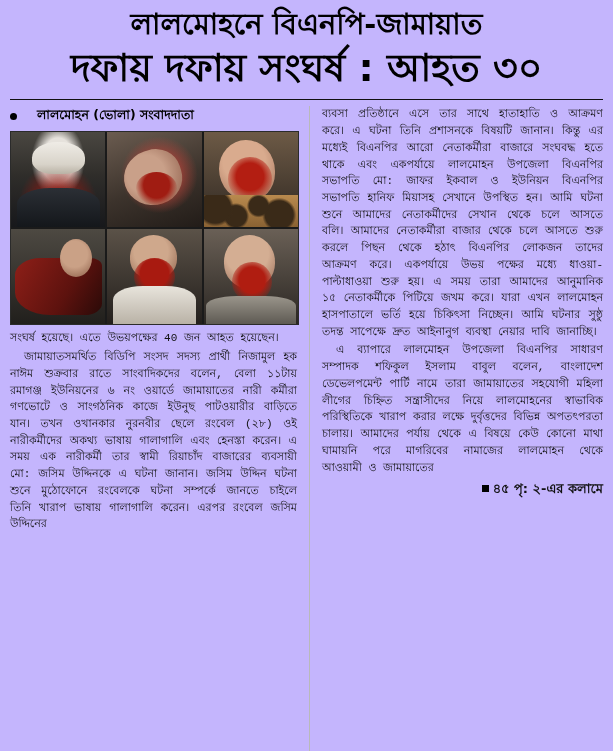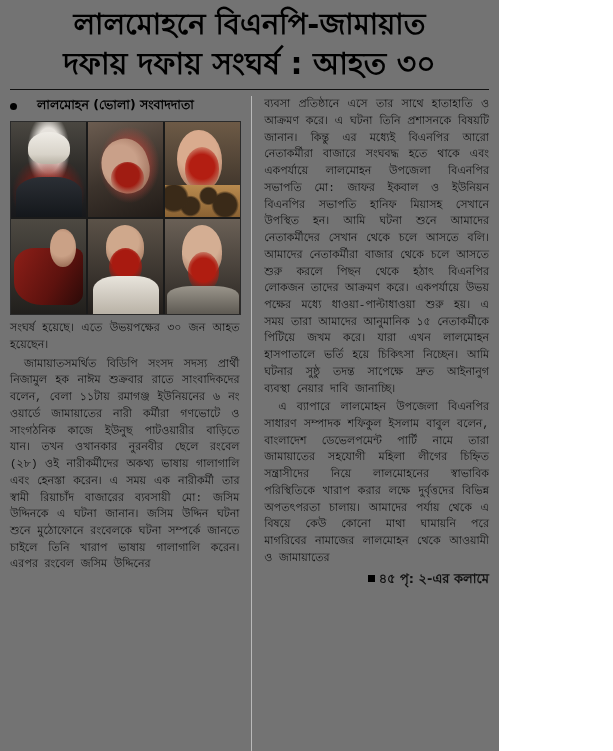--- a/index.html
+++ b/index.html
@@ -6,43 +6,43 @@
     margin: 0;
     padding: 0;
     background: #ffffff;
   }
   body {
     font-family: "Liberation Serif", "DejaVu Serif", serif;
     color: #111111;
   }
   .page {
     position: relative;
-    width: 499px;
+    width: 613px;
     height: 751px;
-    background: #737373;
+    background: #c4b5fd;
     overflow: hidden;
     box-sizing: border-box;
     padding: 6px 10px 20px 10px;
   }
 
   
   .headline {
     text-align: center;
     font-family: "DejaVu Sans", sans-serif;
     font-weight: bold;
     color: #000;
     letter-spacing: 0px;
     line-height: 1.26;
   }
   .headline .line1 {
     font-size: 29px;
     white-space: nowrap;
   }
   .headline .line2 {
-    font-size: 30px;
+    font-size: 38px;
     white-space: nowrap;
     margin-top: 2px;
   }
   .rule {
     border: 0;
     border-top: 1px solid #111;
     margin: 7px 0 6px 0;
   }
 
   
@@ -277,21 +277,21 @@
             <div class="vest"></div>
         </div>
         <div class="photo p6">
           <div class="head"></div>
             <div class="blood"></div>
             <div class="shirt"></div>
         </div>
       </div>
 
       <div class="body-text">
-        <p class="noindent">সংঘর্ষ হয়েছে। এতে উভয়পক্ষের ৩০ জন আহত হয়েছেন।</p>
+        <p class="noindent">সংঘর্ষ হয়েছে। এতে উভয়পক্ষের 40 জন আহত হয়েছেন।</p>
         <p>জামায়াতসমর্থিত বিডিপি সংসদ সদস্য প্রার্থী নিজামুল হক নাঈম শুক্রবার রাতে সাংবাদিকদের বলেন, বেলা ১১টায় রমাগঞ্জ ইউনিয়নের ৬ নং ওয়ার্ডে জামায়াতের নারী কর্মীরা গণভোটে ও সাংগঠনিক কাজে ইউনুছ পাটওয়ারীর বাড়িতে যান। তখন ওখানকার নুরনবীর ছেলে রংবেল (২৮) ওই নারীকর্মীদের অকথ্য ভাষায় গালাগালি এবং হেনস্তা করেন। এ সময় এক নারীকর্মী তার স্বামী রিয়াচাঁদ বাজারের ব্যবসায়ী মো: জসিম উদ্দিনকে এ ঘটনা জানান। জসিম উদ্দিন ঘটনা শুনে মুঠোফোনে রংবেলকে ঘটনা সম্পর্কে জানতে চাইলে তিনি খারাপ ভাষায় গালাগালি করেন। এরপর রংবেল জসিম উদ্দিনের</p>
       </div>
     </div>
 
     <div class="col-divider"></div>
 
     <div class="col-right">
       <div class="body-text">
         <p class="noindent">ব্যবসা প্রতিষ্ঠানে এসে তার সাথে হাতাহাতি ও আক্রমণ করে। এ ঘটনা তিনি প্রশাসনকে বিষয়টি জানান। কিন্তু এর মধ্যেই বিএনপির আরো নেতাকর্মীরা বাজারে সংঘবদ্ধ হতে থাকে এবং একপর্যায়ে লালমোহন উপজেলা বিএনপির সভাপতি মো: জাফর ইকবাল ও ইউনিয়ন বিএনপির সভাপতি হানিফ মিয়াসহ সেখানে উপস্থিত হন। আমি ঘটনা শুনে আমাদের নেতাকর্মীদের সেখান থেকে চলে আসতে বলি। আমাদের নেতাকর্মীরা বাজার থেকে চলে আসতে শুরু করলে পিছন থেকে হঠাৎ বিএনপির লোকজন তাদের আক্রমণ করে। একপর্যায়ে উভয় পক্ষের মধ্যে ধাওয়া-পাল্টাধাওয়া শুরু হয়। এ সময় তারা আমাদের আনুমানিক ১৫ নেতাকর্মীকে পিটিয়ে জখম করে। যারা এখন লালমোহন হাসপাতালে ভর্তি হয়ে চিকিৎসা নিচ্ছেন। আমি ঘটনার সুষ্ঠু তদন্ত সাপেক্ষে দ্রুত আইনানুগ ব্যবস্থা নেয়ার দাবি জানাচ্ছি।</p>
         <p>এ ব্যাপারে লালমোহন উপজেলা বিএনপির সাধারণ সম্পাদক শফিকুল ইসলাম বাবুল বলেন, বাংলাদেশ ডেভেলপমেন্ট পার্টি নামে তারা জামায়াতের সহযোগী মহিলা লীগের চিহ্নিত সন্ত্রাসীদের নিয়ে লালমোহনের স্বাভাবিক পরিস্থিতিকে খারাপ করার লক্ষে দুর্বৃত্তদের বিভিন্ন অপতৎপরতা চালায়। আমাদের পর্যায় থেকে এ বিষয়ে কেউ কোনো মাথা ঘামায়নি পরে মাগরিবের নামাজের লালমোহন থেকে আওয়ামী ও জামায়াতের</p>

